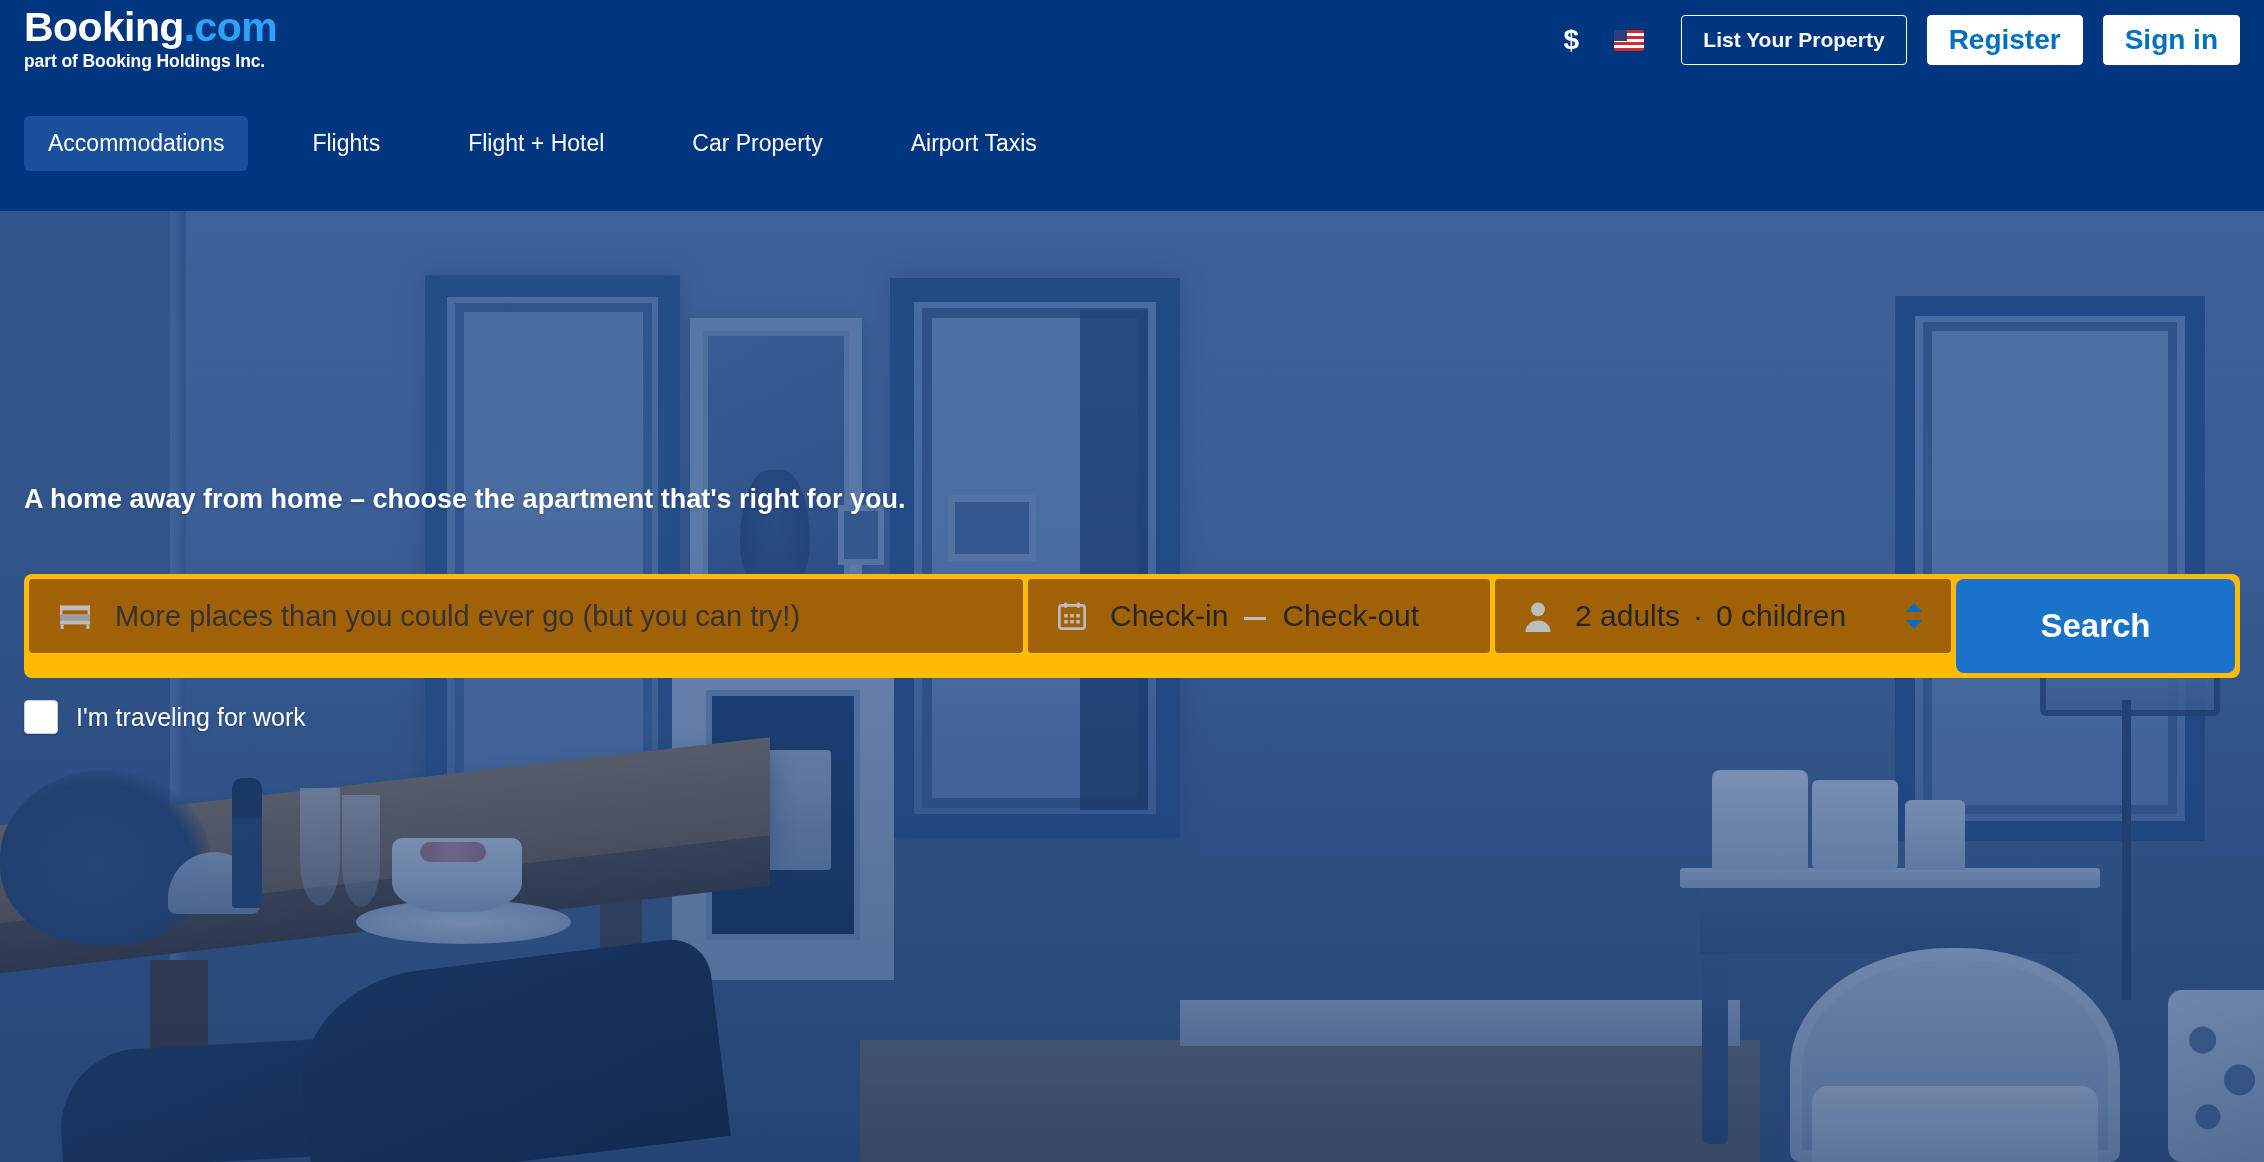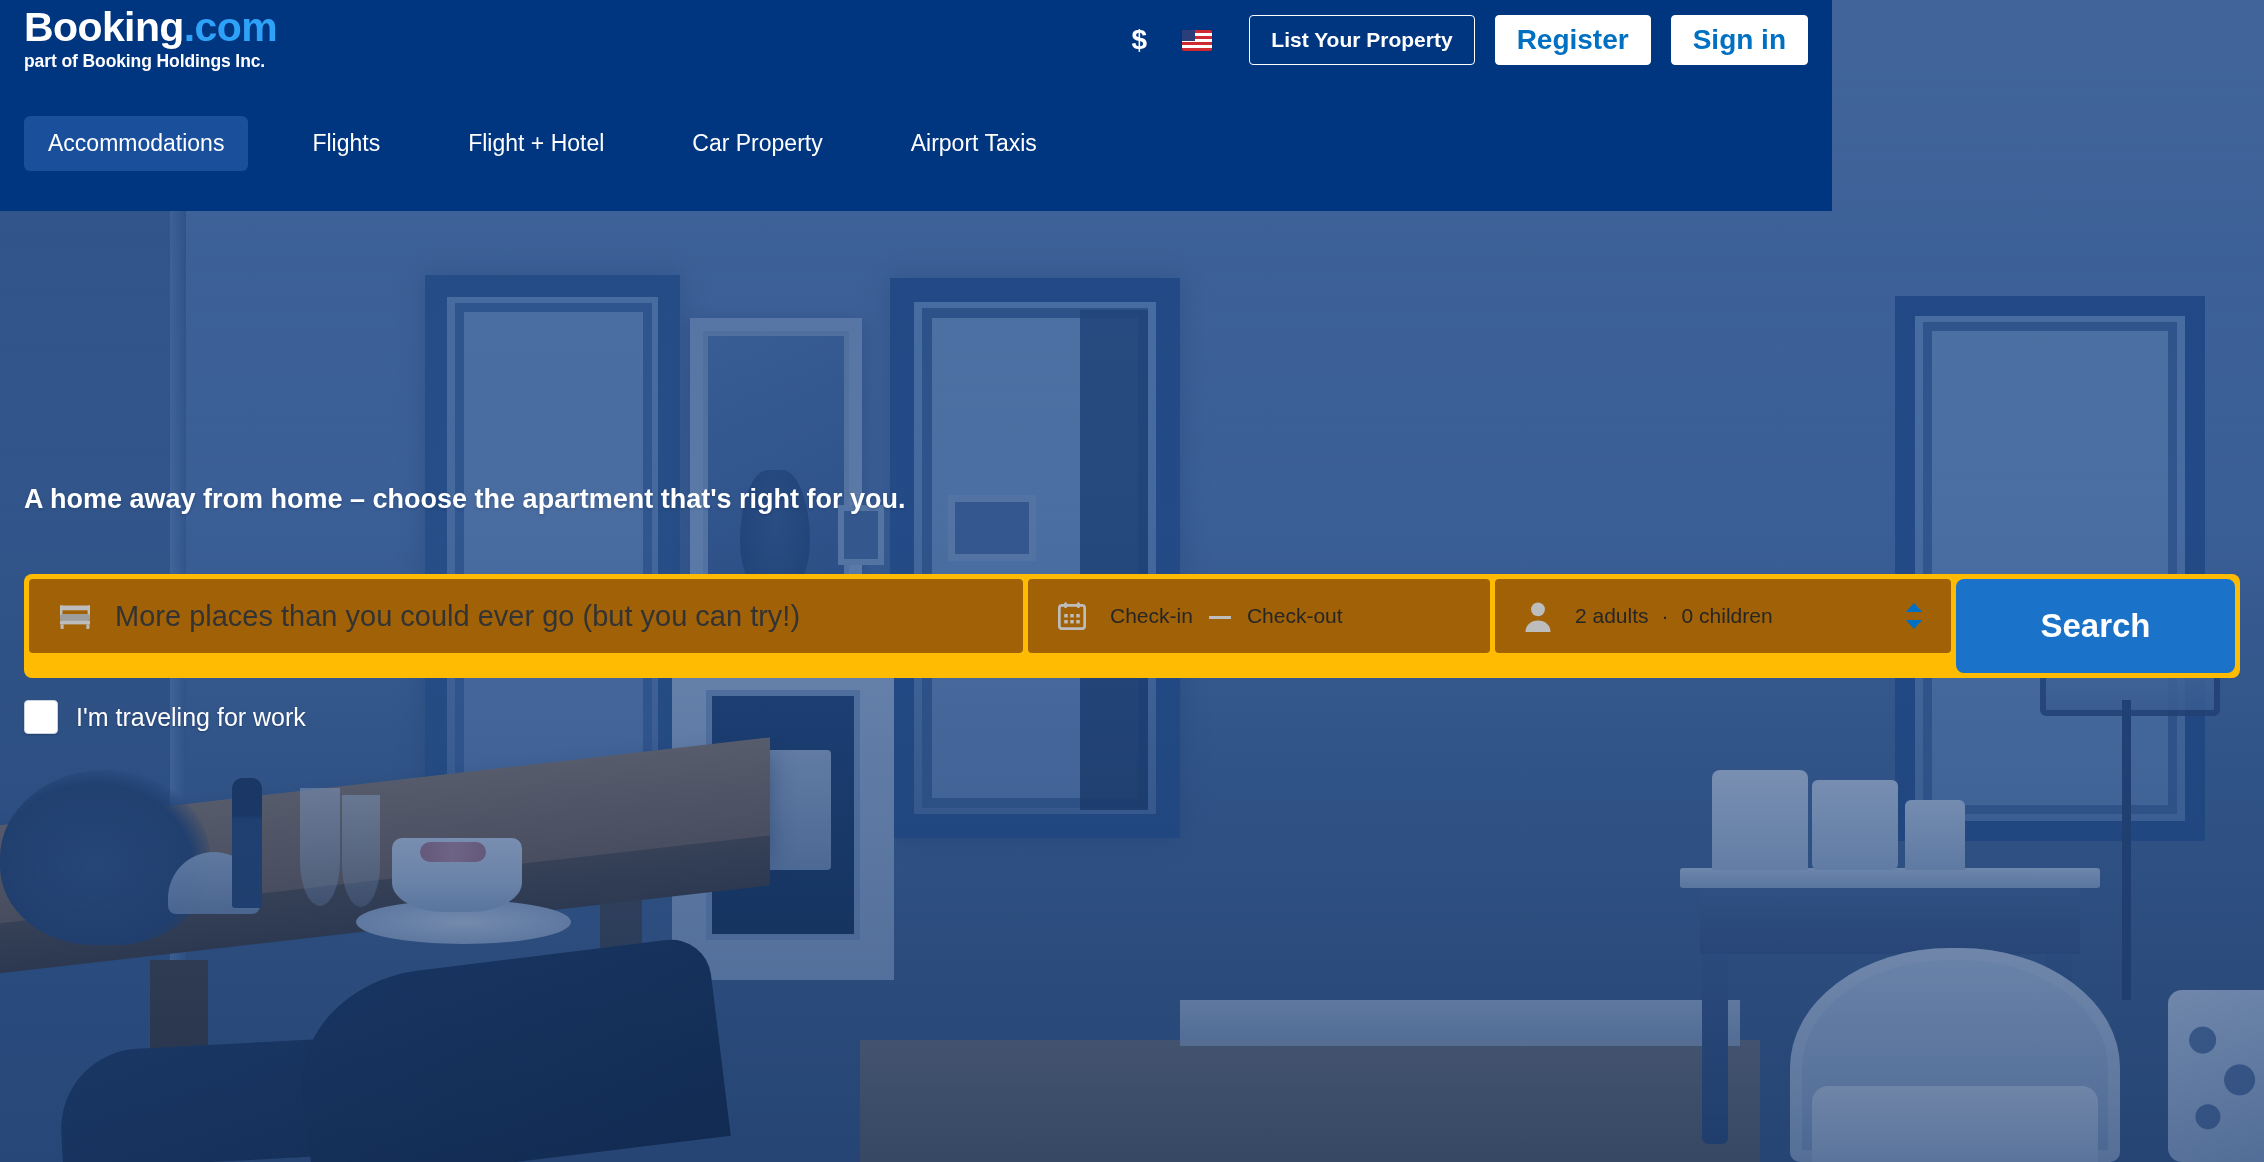--- a/index.html
+++ b/index.html
@@ -325,21 +325,21 @@
   .hero-tint {
     position: absolute;
     left: 0; top: 0; width: 2264px; height: 1162px;
     background: linear-gradient(180deg, rgba(23,62,122,.58) 0%, rgba(24,64,125,.50) 45%, rgba(20,52,104,.56) 100%);
   }
 
   
   .header {
     position: absolute;
     left: 0; top: 0;
-    width: 1832px;
+    width: 2264px;
     height: 211px;
     background: #003580;
   }
 
   .logo-wrap { position: absolute; left: 24px; top: 6px; }
   .logo-main {
     font-size: 41px;
     font-weight: 700;
     letter-spacing: -.6px;
     line-height: 1.05;
@@ -500,21 +500,21 @@
     font-family: "Liberation Sans", sans-serif;
     color: #262626;
     background: transparent;
     margin-left: 22px;
     padding: 0;
     min-width: 0;
   }
   .sb-input::placeholder { color: #333333; opacity: 1; }
 
   .sb-text {
-    font-size: 21px;
+    font-size: 30px;
     color: #262626;
     font-family: "Liberation Sans", sans-serif;
     white-space: nowrap;
     margin-left: 22px;
     text-align: center;
   }
   .sb-dash {
     display: inline-block;
     width: 22px; height: 3px;
     background: #bdbdbd;

